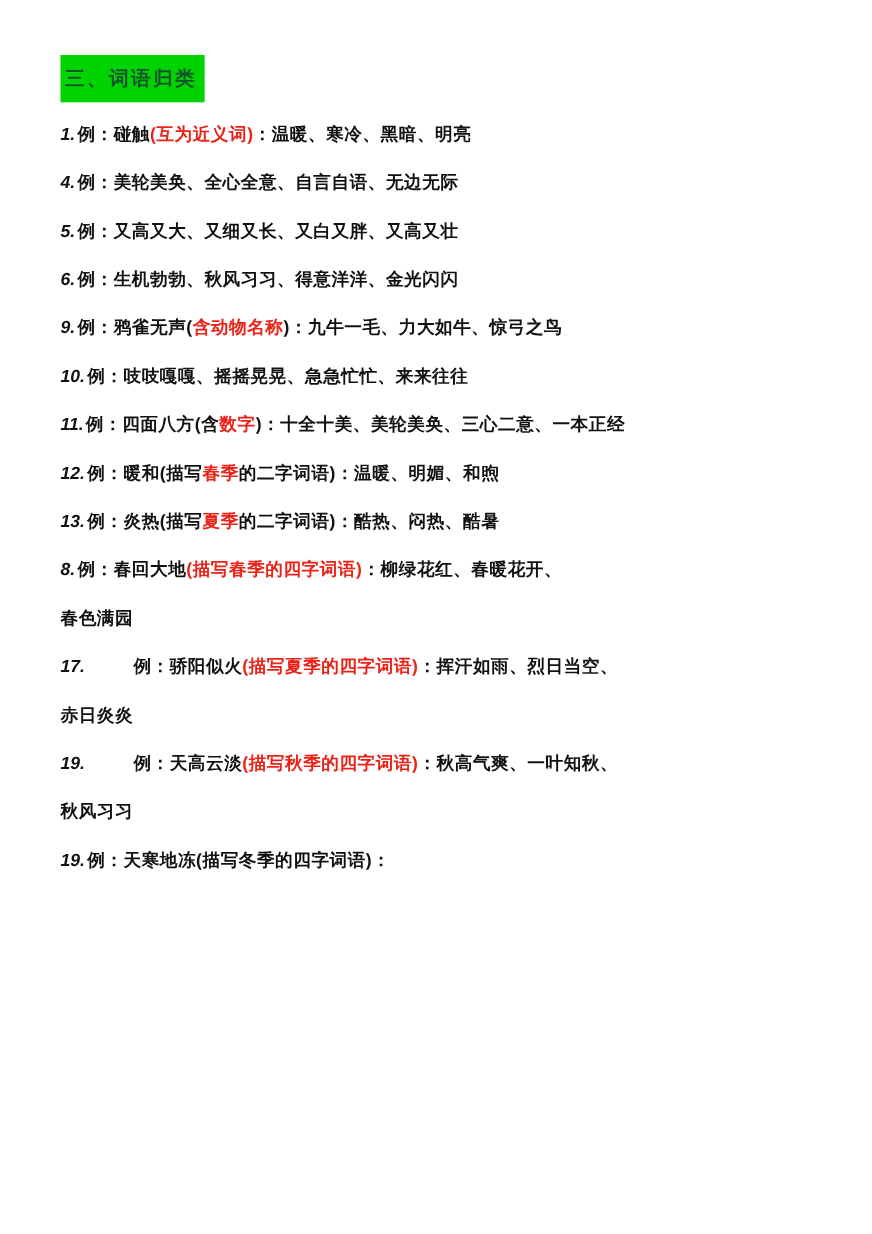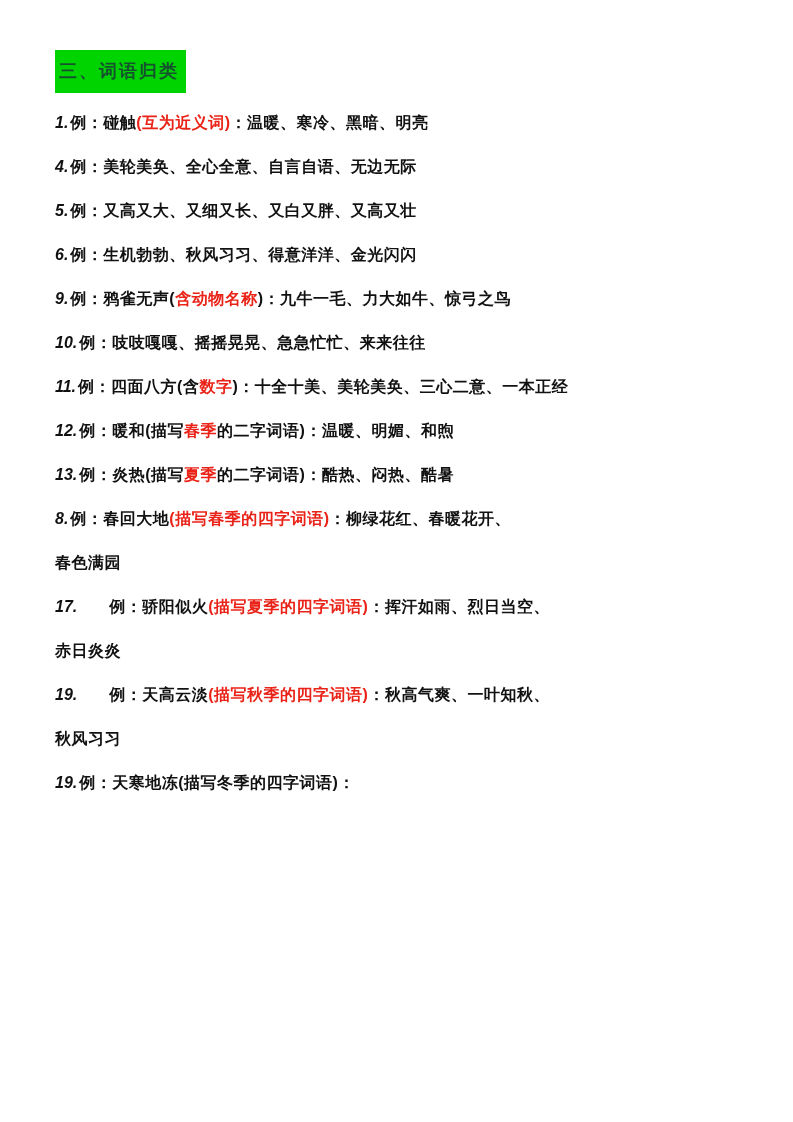--- a/index.html
+++ b/index.html
@@ -40,21 +40,21 @@
   }
   .items p .red {
     color: var(--red, #ea2318);
   }
   .items p .num {
     font-style: italic;
     letter-spacing: 0;
     margin-right: 2px;
   }
   .items p .gap {
-    margin-right: 32px;
+    margin-right: 44px;
   }
 </style>
 </head>
 <body>
 
 <div class="page">
   <div class="title-wrap">
     <span class="title">三、词语归类</span>
   </div>
   <div class="items" id="items">

